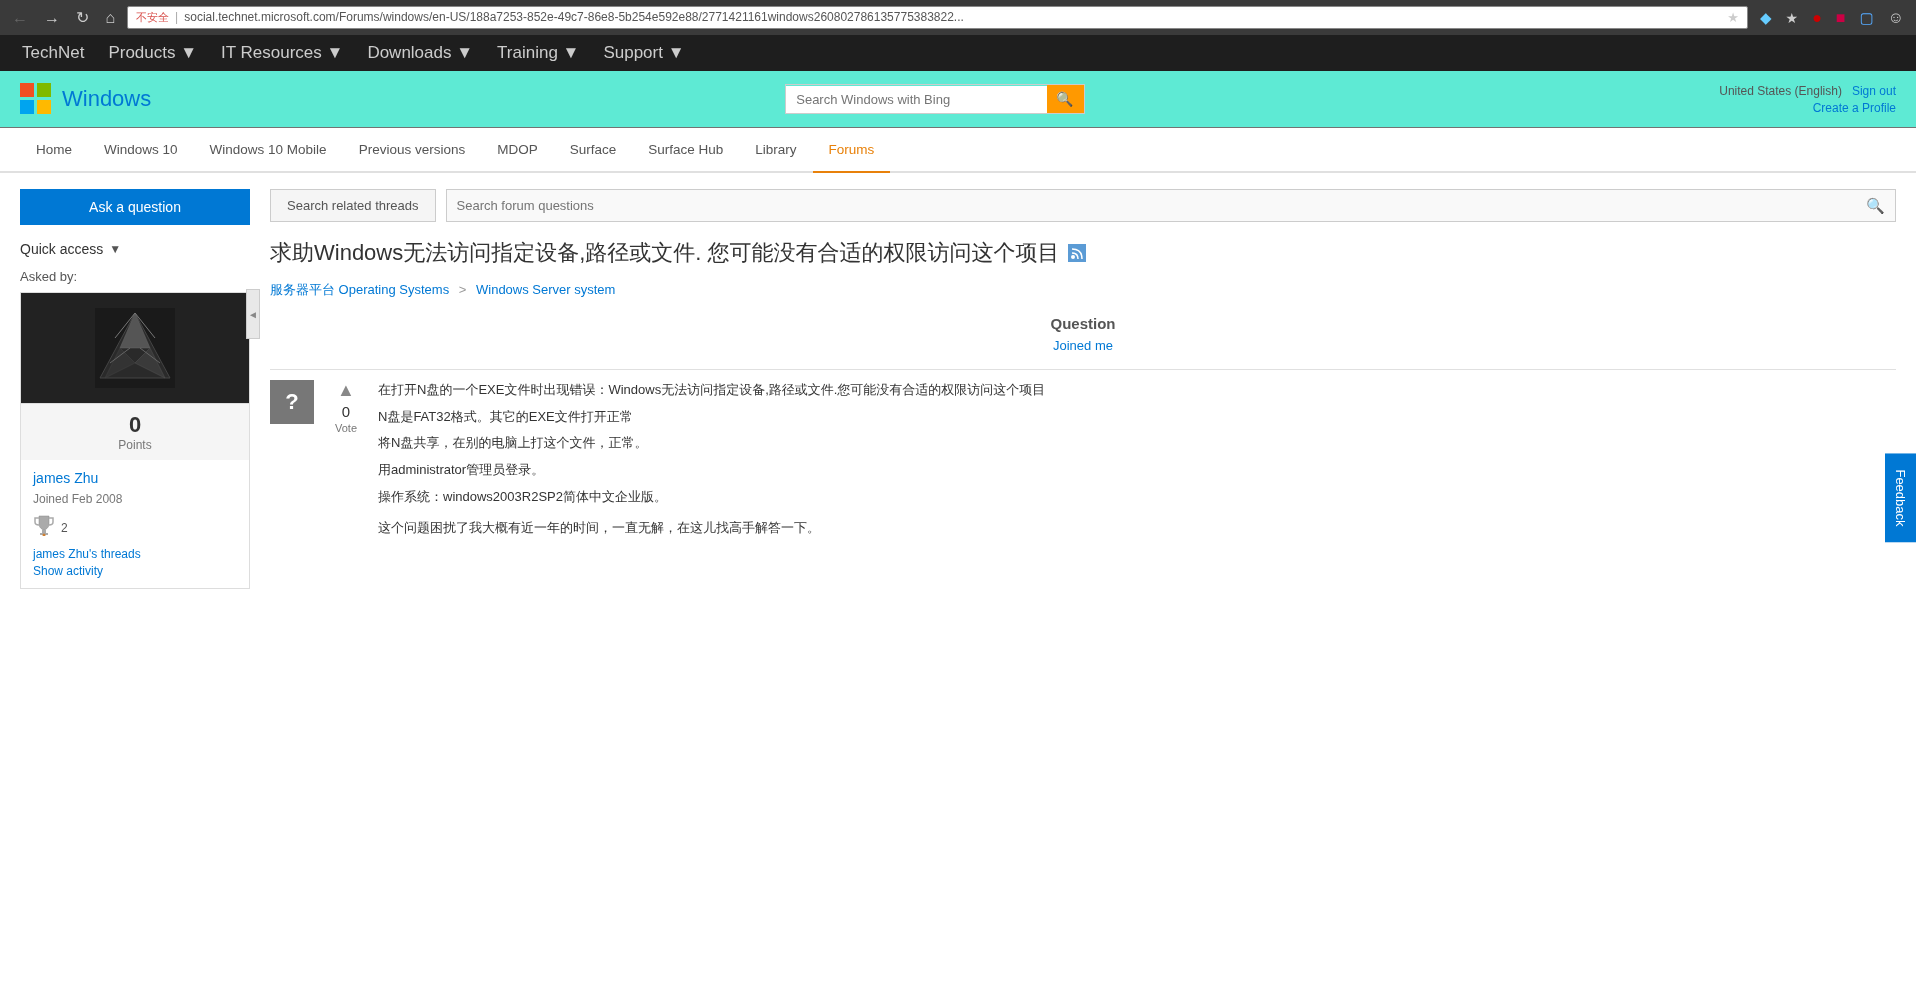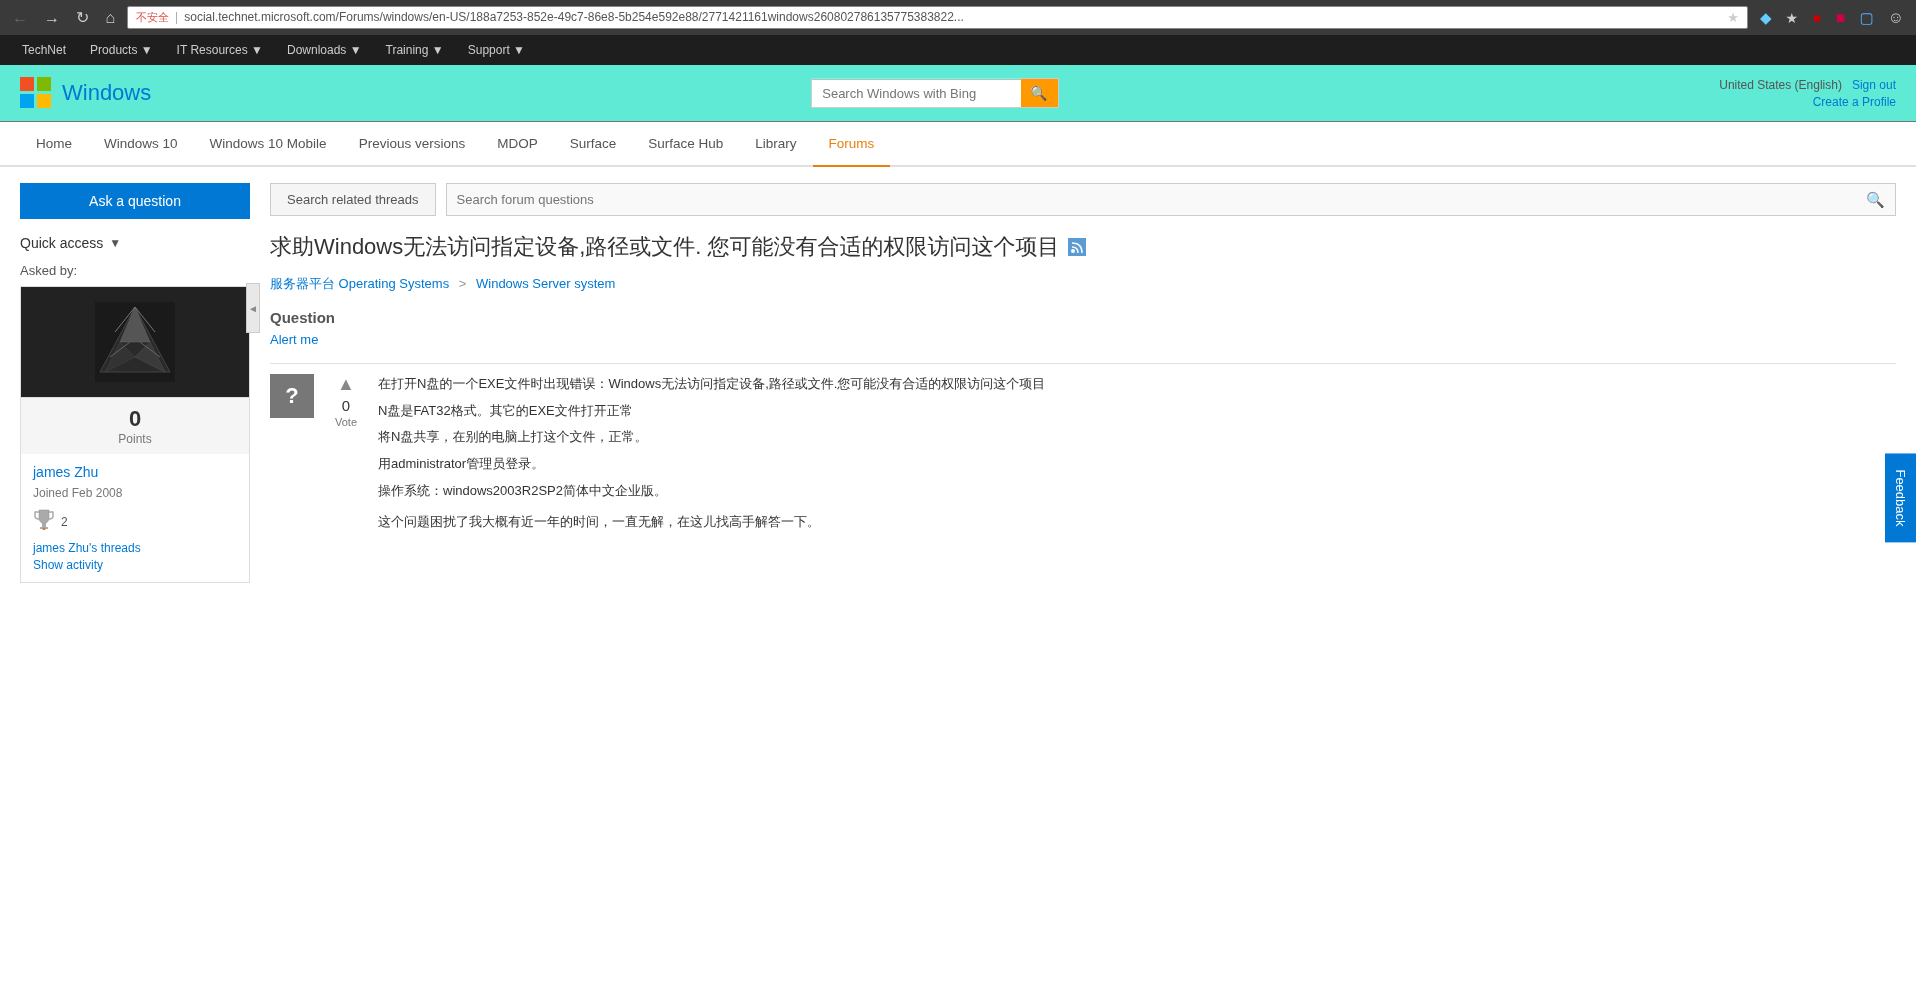--- a/index.html
+++ b/index.html
@@ -52,21 +52,21 @@
     .top-nav {
       background: #1e1e1e;
       display: flex;
       align-items: center;
       gap: 0;
       padding: 0 10px;
     }
     .top-nav a {
       color: #ccc;
       text-decoration: none;
-      font-size: 12px;
+      font-size: 17px;
       padding: 8px 12px;
       display: inline-block;
     }
 
     
     .site-header {
       padding: 12px 20px;
       display: flex;
       align-items: center;
       justify-content: space-between;
@@ -86,21 +86,21 @@
       font-size: 22px;
       color: #0078d4;
       font-weight: 300;
     }
     .search-box-header {
       display: flex;
       align-items: center;
       border: 1px solid #ccc;
       border-radius: 0;
       overflow: hidden;
-      width: 248px;
+      width: 300px;
     }
     .search-box-header input {
       flex: 1;
       border: none;
       padding: 6px 10px;
       font-size: 13px;
       outline: none;
     }
     .search-box-header button {
       background: #f90;
@@ -344,20 +344,21 @@
       margin: 0 6px;
       color: #999;
     }
 
     
     .question-meta {
       margin-bottom: 16px;
       display: flex;
       flex-direction: column;
       gap: 6px;
+      align-items: center;
     }
     .question-label {
       font-size: 15px;
       color: #555;
       font-weight: 600;
     }
     .alert-link {
       color: #0078d4;
       text-decoration: none;
       font-size: 13px;
@@ -614,21 +615,21 @@
     </div>
 
     <div class="breadcrumb">
       <a href="#">服务器平台 Operating Systems</a>
       <span class="sep">&gt;</span>
       <a href="#">Windows Server system</a>
     </div>
 
     <div class="question-meta">
       <div class="question-label">Question</div>
-      <a href="#" class="alert-link">Alert me</a>
+      <a href="#" class="alert-link">Joined me</a>
     </div>
 
     <div class="post-container">
 
       <div class="post-icon">
         <span style="font-weight:700; font-size:22px; color:#fff;">?</span>
       </div>
 
       <div class="vote-area">
         <span class="vote-arrow-up" style="color:#888; font-size:18px;">▲</span>

